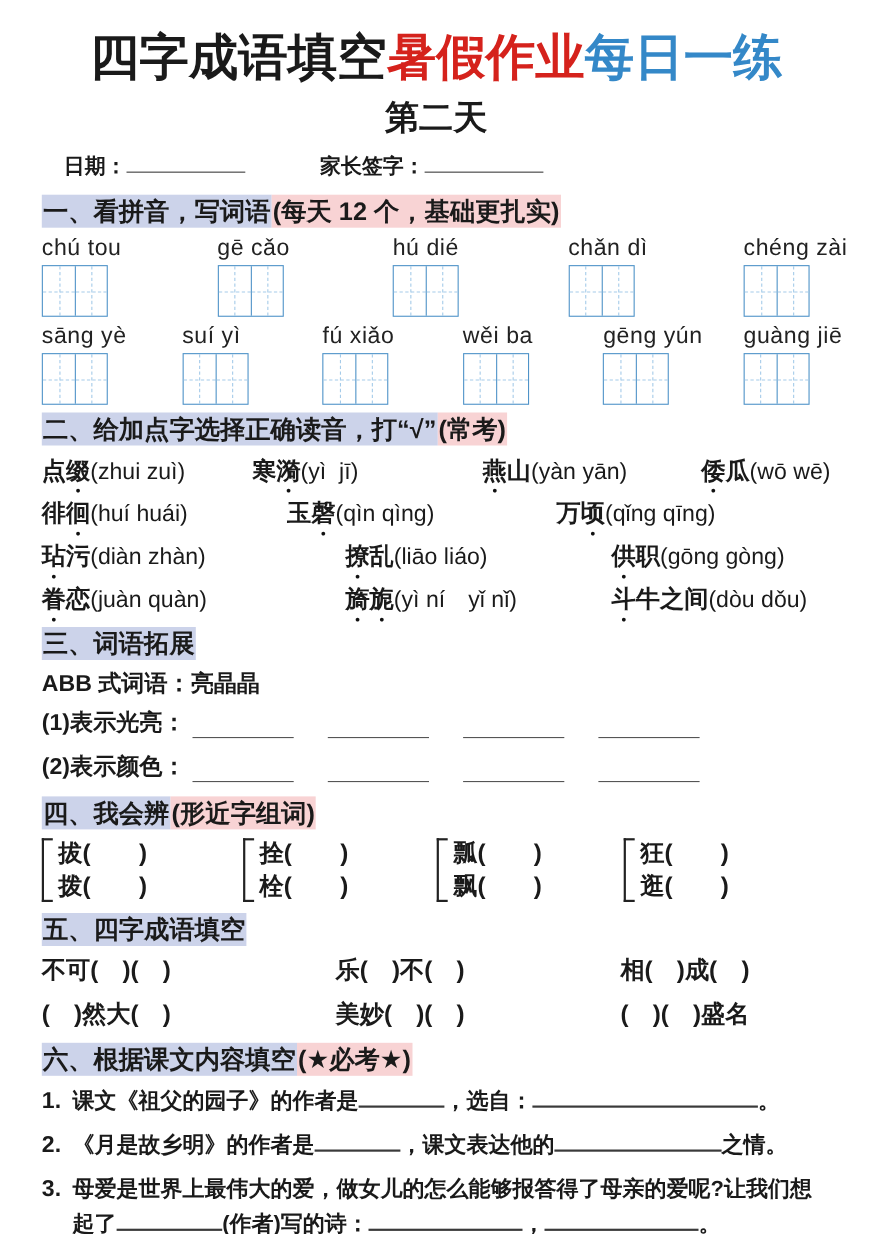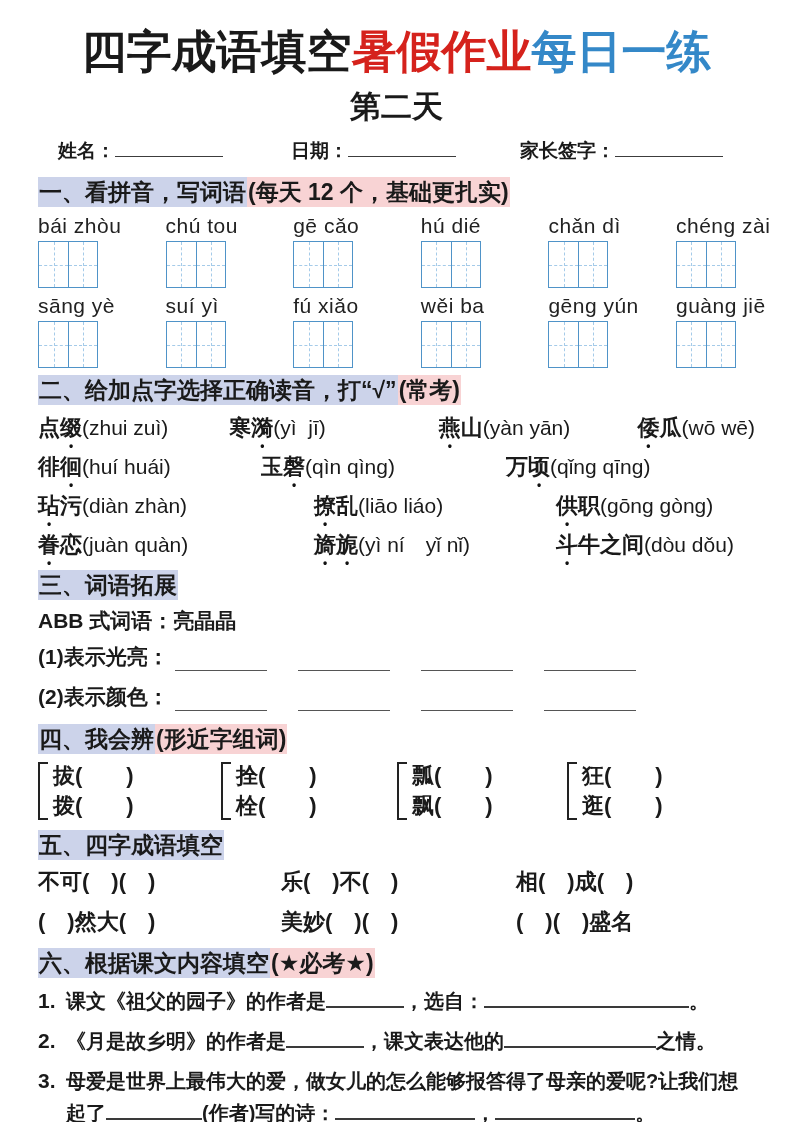--- a/index.html
+++ b/index.html
@@ -58,21 +58,21 @@
   
   .s4groups{display:flex;margin:6px 0 8px 0;}
   .s4group{display:flex;align-items:center;}
   .s4group:nth-child(1){width:183px;}
   .s4group:nth-child(2){width:176px;}
   .s4group:nth-child(3){width:170px;}
   .bracket{width:10px;height:58px;border-left:2.5px solid #222;border-top:2.5px solid #222;border-bottom:2.5px solid #222;margin-right:5px;}
   .s4line{font-size:22px;font-weight:800;line-height:30px;white-space:pre;}
 
   
-  .s5row{display:flex;margin-bottom:10px;}
+  .s5row{display:flex;margin-bottom:10px;gap:24px;}
   .idiom{font-size:22px;font-weight:800;white-space:pre;}
   .s5row .idiom:nth-child(1){width:243px;}
   .s5row .idiom:nth-child(2){width:235px;}
 
   
   .qitem{display:flex;margin-bottom:8px;}
   .qnum{width:28px;font-size:21px;font-weight:700;flex:0 0 auto;line-height:32px;}
   .qbody{flex:1;font-size:20px;font-weight:700;line-height:32px;}
   .qtext{white-space:pre-wrap;}
   .qbody .blank{border-bottom:2px solid #3a3a3a;height:16px;}
@@ -82,37 +82,29 @@
 
 <div class="page">
 
   <div class="title">
     <span>四字成语填空</span><span class="t-red">暑假作业</span><span class="t-blue">每日一练</span>
   </div>
 
   <div class="subtitle">第二天</div>
 
   <div class="info-row" id="infoRow">
-      <span class="ifield"><span>姓名：</span><span class="iblank"></span></span>
       <span class="ifield"><span>日期：</span><span class="iblank"></span></span>
       <span class="ifield"><span>家长签字：</span><span class="iblank"></span></span>
     </div>
 
   <div class="sec-header">
     <span class="hl-blue">一、看拼音，写词语</span><span class="hl-pink">(每天 12 个，基础更扎实)</span>
   </div>
   <div id="s1rows">
       <div class="prow">
-        <div class="pcol">
-          <span class="pinyin">bái zhòu</span>
-          <div class="wbox">
-            <div class="wcell"></div>
-            <div class="wcell"></div>
-          </div>
-        </div>
         <div class="pcol">
           <span class="pinyin">chú tou</span>
           <div class="wbox">
             <div class="wcell"></div>
             <div class="wcell"></div>
           </div>
         </div>
         <div class="pcol">
           <span class="pinyin">gē cǎo</span>
           <div class="wbox">

